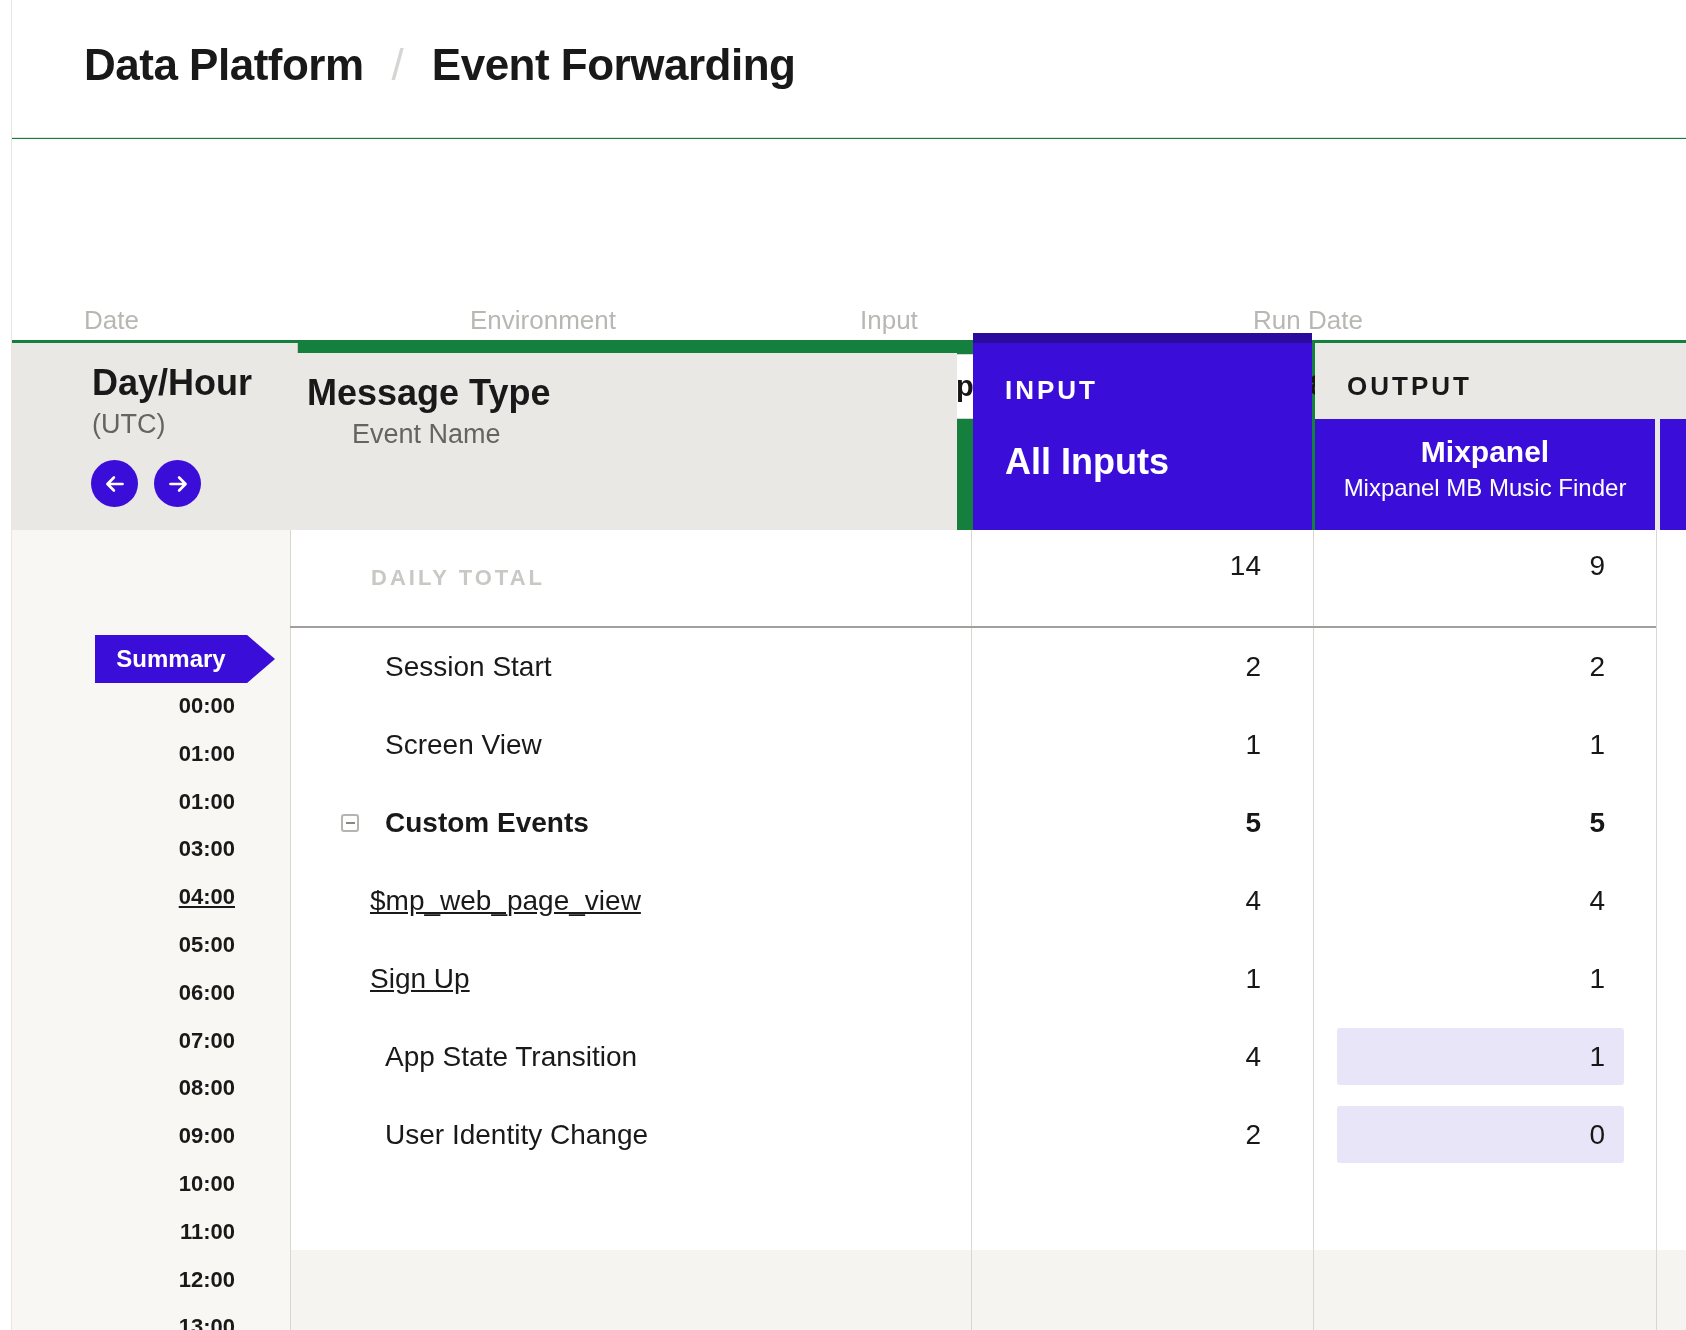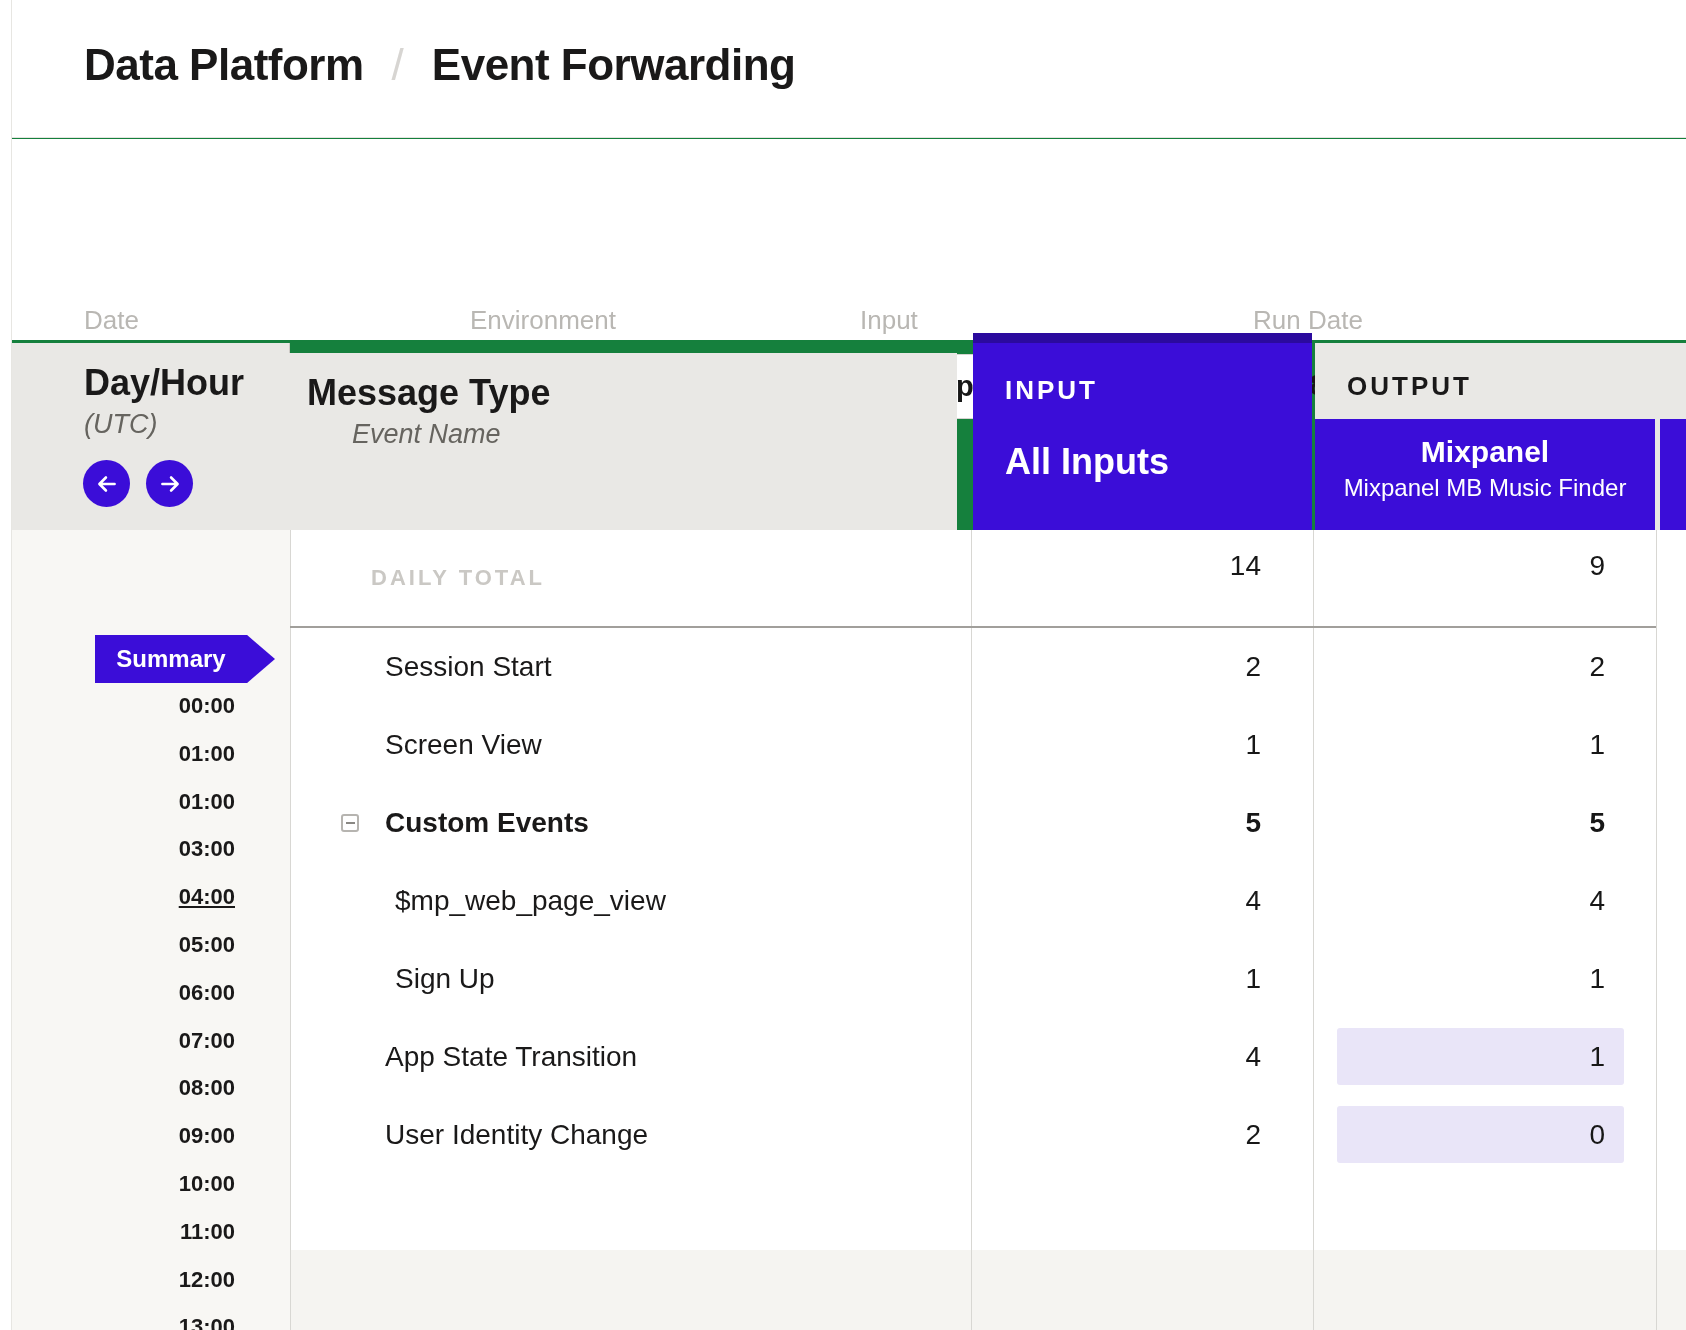--- a/index.html
+++ b/index.html
@@ -26,24 +26,24 @@
                 border:1px solid #d6d4d1; border-radius:3px; display:flex; align-items:center;
                 padding:0 24px; cursor:pointer; }
   .sb-date { left:84px; width:366px; } .sb-env { left:470px; width:368px; } .sb-input { left:860px; width:367px; }
   .select-value { font-size:29px; font-weight:700; color:#171717; }
   .clock-ic { margin-right:16px; flex:0 0 auto; }
   .chev { position:absolute; right:22px; top:50%; transform:translateY(-50%); }
   .run-value { position:absolute; left:1253px; top:230px; font-size:29px; font-weight:700; color:#171717; }
 
   
   .th-cell { position:absolute; top:343px; height:187px; background:#e9e8e5; }
-  .th-dayhour { left:0; width:290px; border-right:1px solid #cbc9c5; }
+  .th-dayhour { left:8px; width:290px; border-right:1px solid #cbc9c5; }
   .th-msg { left:277px; width:680px;margin-top:10px; }
   .hdr-title { position:absolute; font-size:36px; font-weight:700; color:#1a1919; }
-  .hdr-sub   { position:absolute; font-size:27px; color:#66645f;font-style:italic; }
+  .hdr-sub   { position:absolute; font-size:27px; color:#66645f; }
   .t-dayhour { left:84px; top:19px; } .s-utc { left:84px; top:66px; }
   .t-msg { left:30px; top:19px; } .s-evname { left:75px; top:66px; }
   .nav-circle { position:absolute; top:117px; width:47px; height:47px; border-radius:50%;
                 background:var(--brand); display:flex; align-items:center; justify-content:center; cursor:pointer; }
   .nav-prev { left:83px; } .nav-next { left:146px; }
 
   .th-input { position:absolute; left:973px; top:333px; width:339px; height:197px; background:var(--brand); }
   .th-input .strip { position:absolute; left:0; top:0; width:100%; height:10px; background:var(--brand-dark); }
   .eyebrow { font-size:26px; font-weight:700; letter-spacing:3px; }
   .th-input .eyebrow { position:absolute; left:32px; top:42px; color:#fff; }
@@ -71,21 +71,21 @@
 
   .num-cell { position:absolute; top:0; height:100%; display:flex; align-items:center;
               justify-content:flex-end; padding-right:52px; font-size:28px; color:#171717; }
   .cell-input  { left:683px; width:340px; }   
   .cell-output { left:1023px; width:344px; }  
 
   .data-row { position:absolute; left:290px; width:1396px; height:78px; }
   .row-label { position:absolute; left:0; top:0; height:100%; display:flex; align-items:center;
                font-size:28px; color:#1a1919; }
   .indent-1 .row-label { padding-left:95px; }
-  .indent-2 .row-label { padding-left:105px; }
+  .indent-2 .row-label { padding-left:80px;text-decoration:underline; }
   .row-bold .row-label, .row-bold .num-cell { font-weight:700; }
   .collapse-box { position:absolute; left:51px; top:50%; transform:translateY(-50%);
                   width:18px; height:18px; border:2px solid #b6b4b0; border-radius:3px;
                   cursor:pointer; display:flex; align-items:center; justify-content:center; }
   .collapse-box::after { content:""; width:9px; height:2px; background:#8a8884; display:block; }
   .hl-cell { position:absolute; left:1047px; top:10px; width:287px; height:57px;
              border-radius:3px; background:var(--hl); }
   .num-on-top { position:relative; z-index:2; }
 
   

